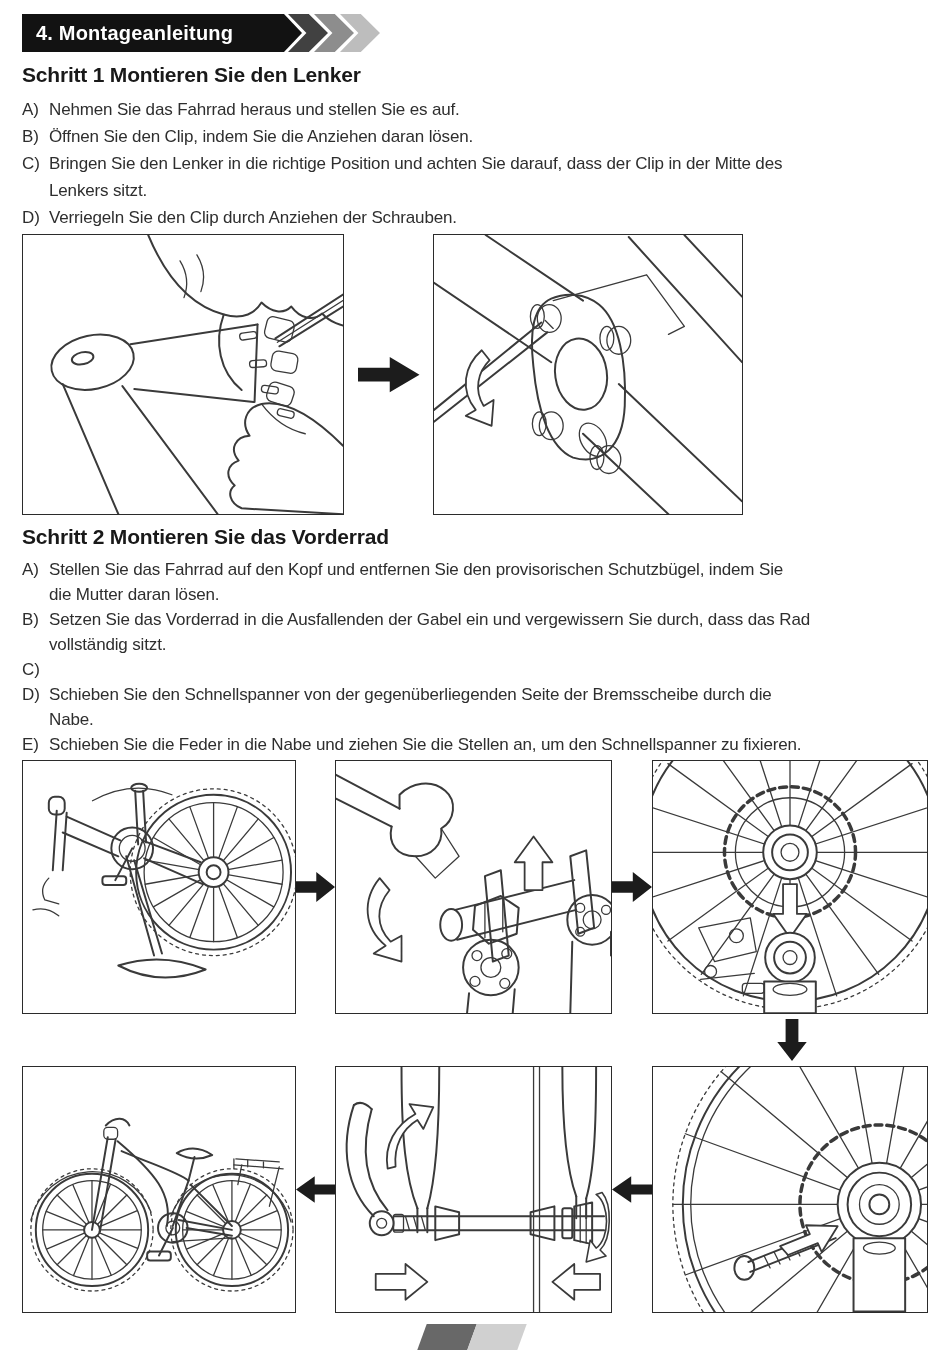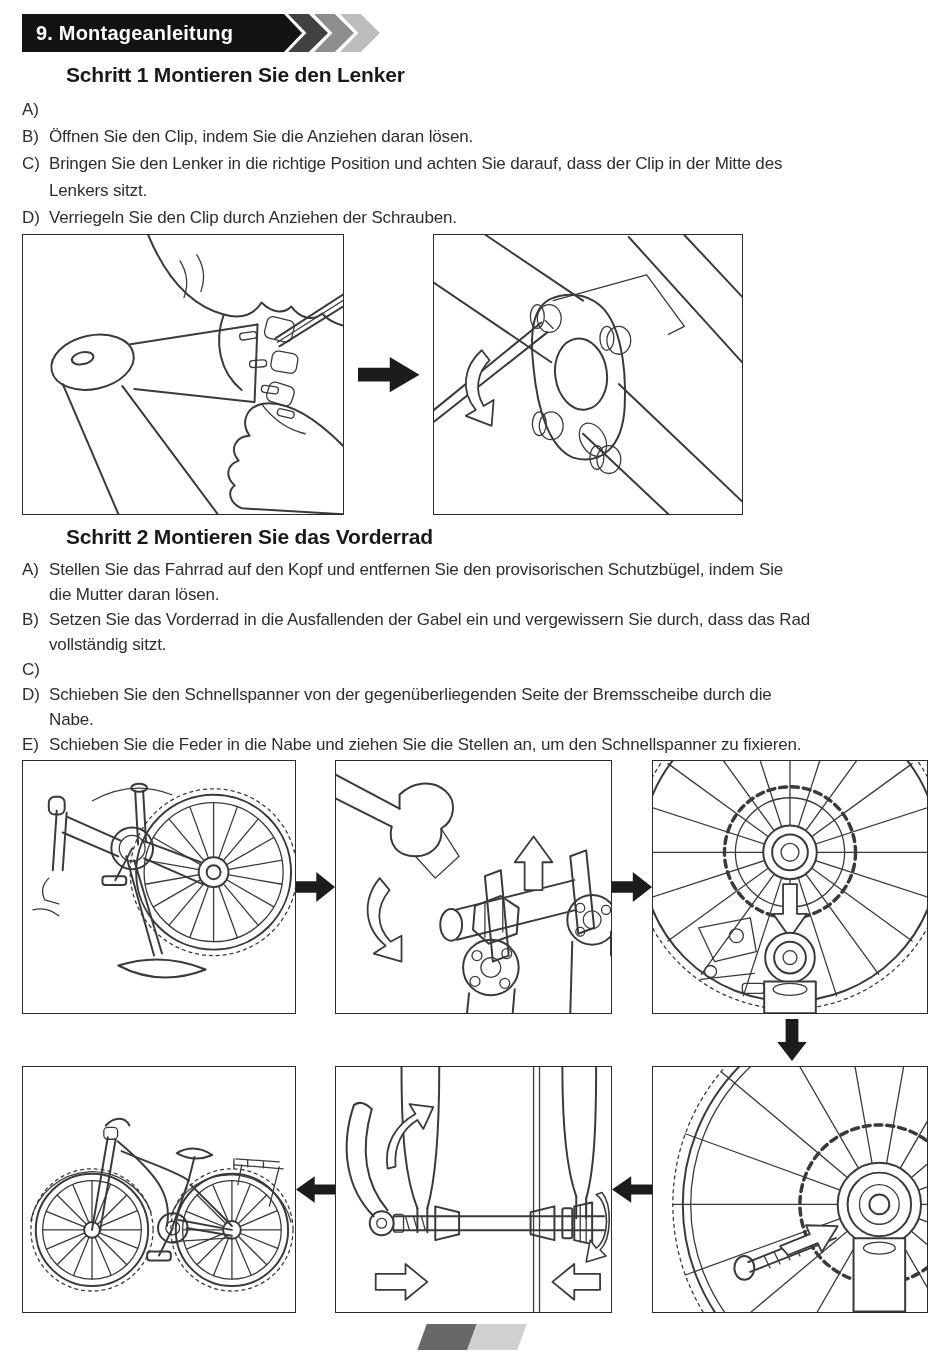--- a/index.html
+++ b/index.html
@@ -14,21 +14,21 @@
     clip-path:polygon(0 0, calc(100% - 18px) 0, 100% 50%, calc(100% - 18px) 100%, 0 100%);
   }
   .banner span{color:#ffffff;font-size:20px;font-weight:700;padding-left:14px;letter-spacing:.2px;}
   .chev{
     position:absolute;top:14px;height:38px;width:40px;
     clip-path:polygon(0 0,52% 0,100% 50%,52% 100%,0 100%,46% 50%);
   }
   .chev.c1{left:288px;} .chev.c2{left:314px;} .chev.c3{left:340px;}
   
   .h2{
-    position:absolute;left:22px;font-size:21px;font-weight:700;color:#191919;letter-spacing:-.2px;margin-left:44px;
+    position:absolute;left:22px;font-size:21px;font-weight:700;color:#191919;letter-spacing:-.2px;
   }
   .h2.s1{top:63px;} .h2.s2{top:525px;}
   .steps{position:absolute;left:22px;width:908px;}
   .steps.l1{top:96px;} .steps.l2{top:557px;}
   .item{display:flex;font-size:17px;letter-spacing:-.15px;color:#2e2e2e;}
   .l1 .item{line-height:27px;} .l2 .item{line-height:25px;}
   .item .lb{width:27px;flex:0 0 27px;}
   .item .tx{white-space:pre-line;}
   
   .figrow{position:absolute;left:22px;display:grid;align-items:center;}
@@ -52,30 +52,31 @@
   
   .fmark{position:absolute;top:1324px;width:50px;height:26px;transform:skewX(-20deg);}
   .fmark.dark{left:422px;} .fmark.light{left:472px;}
 </style>
 </head>
 <body>
 
 <div class="page">
 
   <div class="banner" style="background: rgb(18, 18, 18);">
-    <span>9. Montageanleitung</span>
+    <span>4. Montageanleitung</span>
   </div>
   <div class="chev c1" style="background: rgb(65, 65, 65);"></div>
   <div class="chev c2" style="background: rgb(141, 141, 141);"></div>
   <div class="chev c3" style="background: rgb(189, 189, 189);"></div>
 
   <div class="h2 s1">Schritt 1 Montieren Sie den Lenker</div>
   <div class="steps l1">
     <div class="item">
       <span class="lb">A)</span>
+        <span class="tx">Nehmen Sie das Fahrrad heraus und stellen Sie es auf.</span>
       </div>
     <div class="item">
       <span class="lb">B)</span>
         <span class="tx">Öffnen Sie den Clip, indem Sie die Anziehen daran lösen.</span>
       </div>
     <div class="item">
       <span class="lb">C)</span>
         <span class="tx">Bringen Sie den Lenker in die richtige Position und achten Sie darauf, dass der Clip in der Mitte des
 Lenkers sitzt.</span>
       </div>

